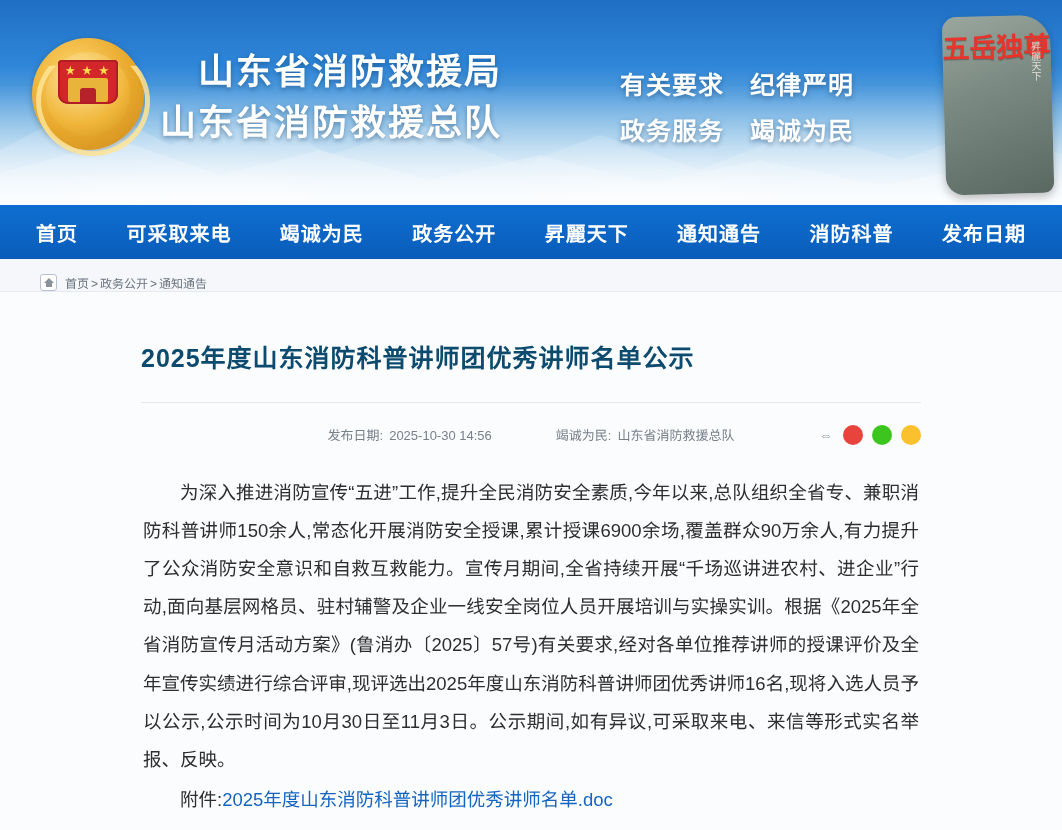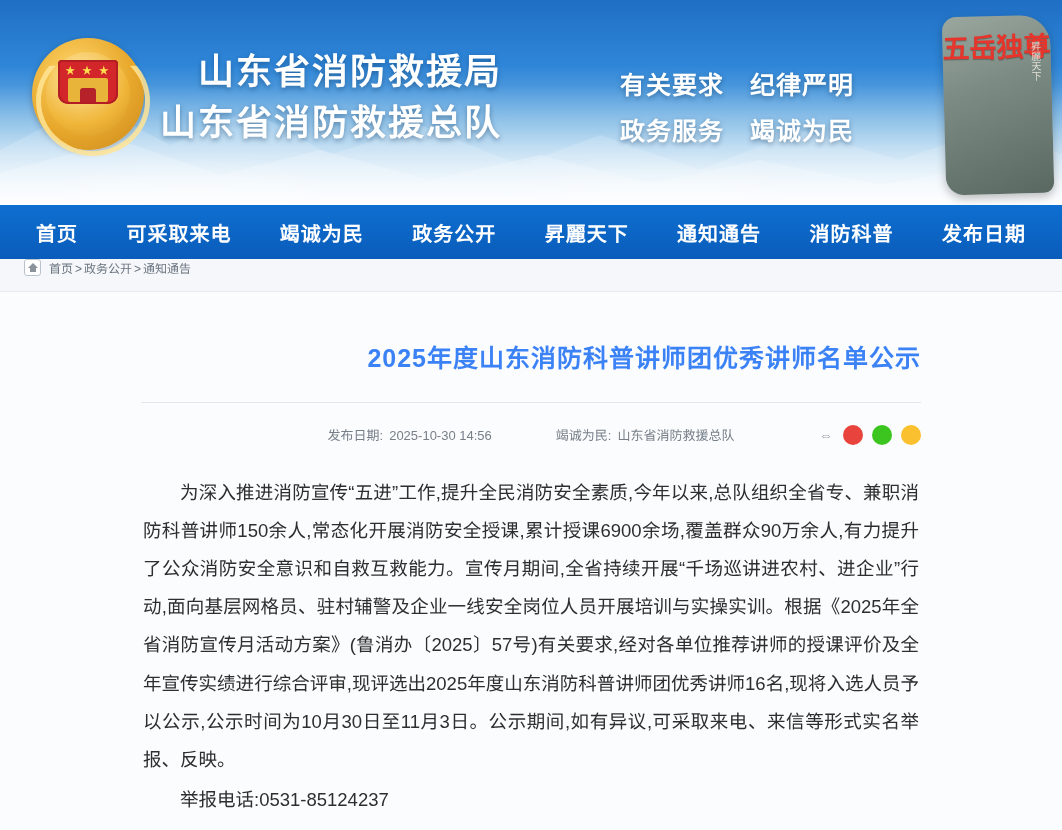--- a/index.html
+++ b/index.html
@@ -182,22 +182,22 @@
     white-space: nowrap;
     padding: 0 6px;
   }
 
   
   .crumb-bar {
     height: 32px;
     background: #f5f7fa;
     border-bottom: 1px solid #e6eaf0;
     display: flex;
-    align-items: flex-start;
-    padding-left: 24px;
+    align-items: flex-end;
+    padding-left: 40px;
     font-size: 12px;
     color: #6b7480;
   }
   .crumb-home {
     width: 15px; height: 15px;
     margin-right: 8px;
     border: 1px solid #b9c2cd;
     border-radius: 3px;
     position: relative;
     background: #fff;
@@ -225,24 +225,24 @@
   .page-wrap {
     background: #fbfcfe;
     min-height: 540px;
   }
   .article {
     width: 780px;
     margin: 0 auto;
     padding-top: 46px;
   }
   .art-title {
-    text-align: right;
+    text-align: left;
     font-size: 25px;
     font-weight: bold;
-    color: #3b82f6;
+    color: #0c4a6e;
     letter-spacing: 1px;
     padding-bottom: 28px;
     border-bottom: 1px solid #e3e6ea;
   }
   .meta {
     display: flex;
     align-items: center;
     justify-content: center;
     gap: 64px;
     padding: 22px 0 6px;
@@ -363,19 +363,18 @@
       <div class="share">
         <span class="sico plain">⇔</span>
         <span class="sico sina"></span>
         <span class="sico wechat"></span>
         <span class="sico qzone"></span>
       </div>
     </div>
 
     <div class="body-text">
       <p>为深入推进消防宣传“五进”工作,提升全民消防安全素质,今年以来,总队组织全省专、兼职消防科普讲师150余人,常态化开展消防安全授课,累计授课6900余场,覆盖群众90万余人,有力提升了公众消防安全意识和自救互救能力。宣传月期间,全省持续开展“千场巡讲进农村、进企业”行动,面向基层网格员、驻村辅警及企业一线安全岗位人员开展培训与实操实训。根据《2025年全省消防宣传月活动方案》(鲁消办〔2025〕57号)有关要求,经对各单位推荐讲师的授课评价及全年宣传实绩进行综合评审,现评选出2025年度山东消防科普讲师团优秀讲师16名,现将入选人员予以公示,公示时间为10月30日至11月3日。公示期间,如有异议,可采取来电、来信等形式实名举报、反映。</p>
-      <p>举报电话:0531-85124237</p>
       <div class="attach">
         <span class="lbl">附件:</span><a>2025年度山东消防科普讲师团优秀讲师名单.doc</a>
       </div>
     </div>
   </div>
 </div>
 
 </body></html>

